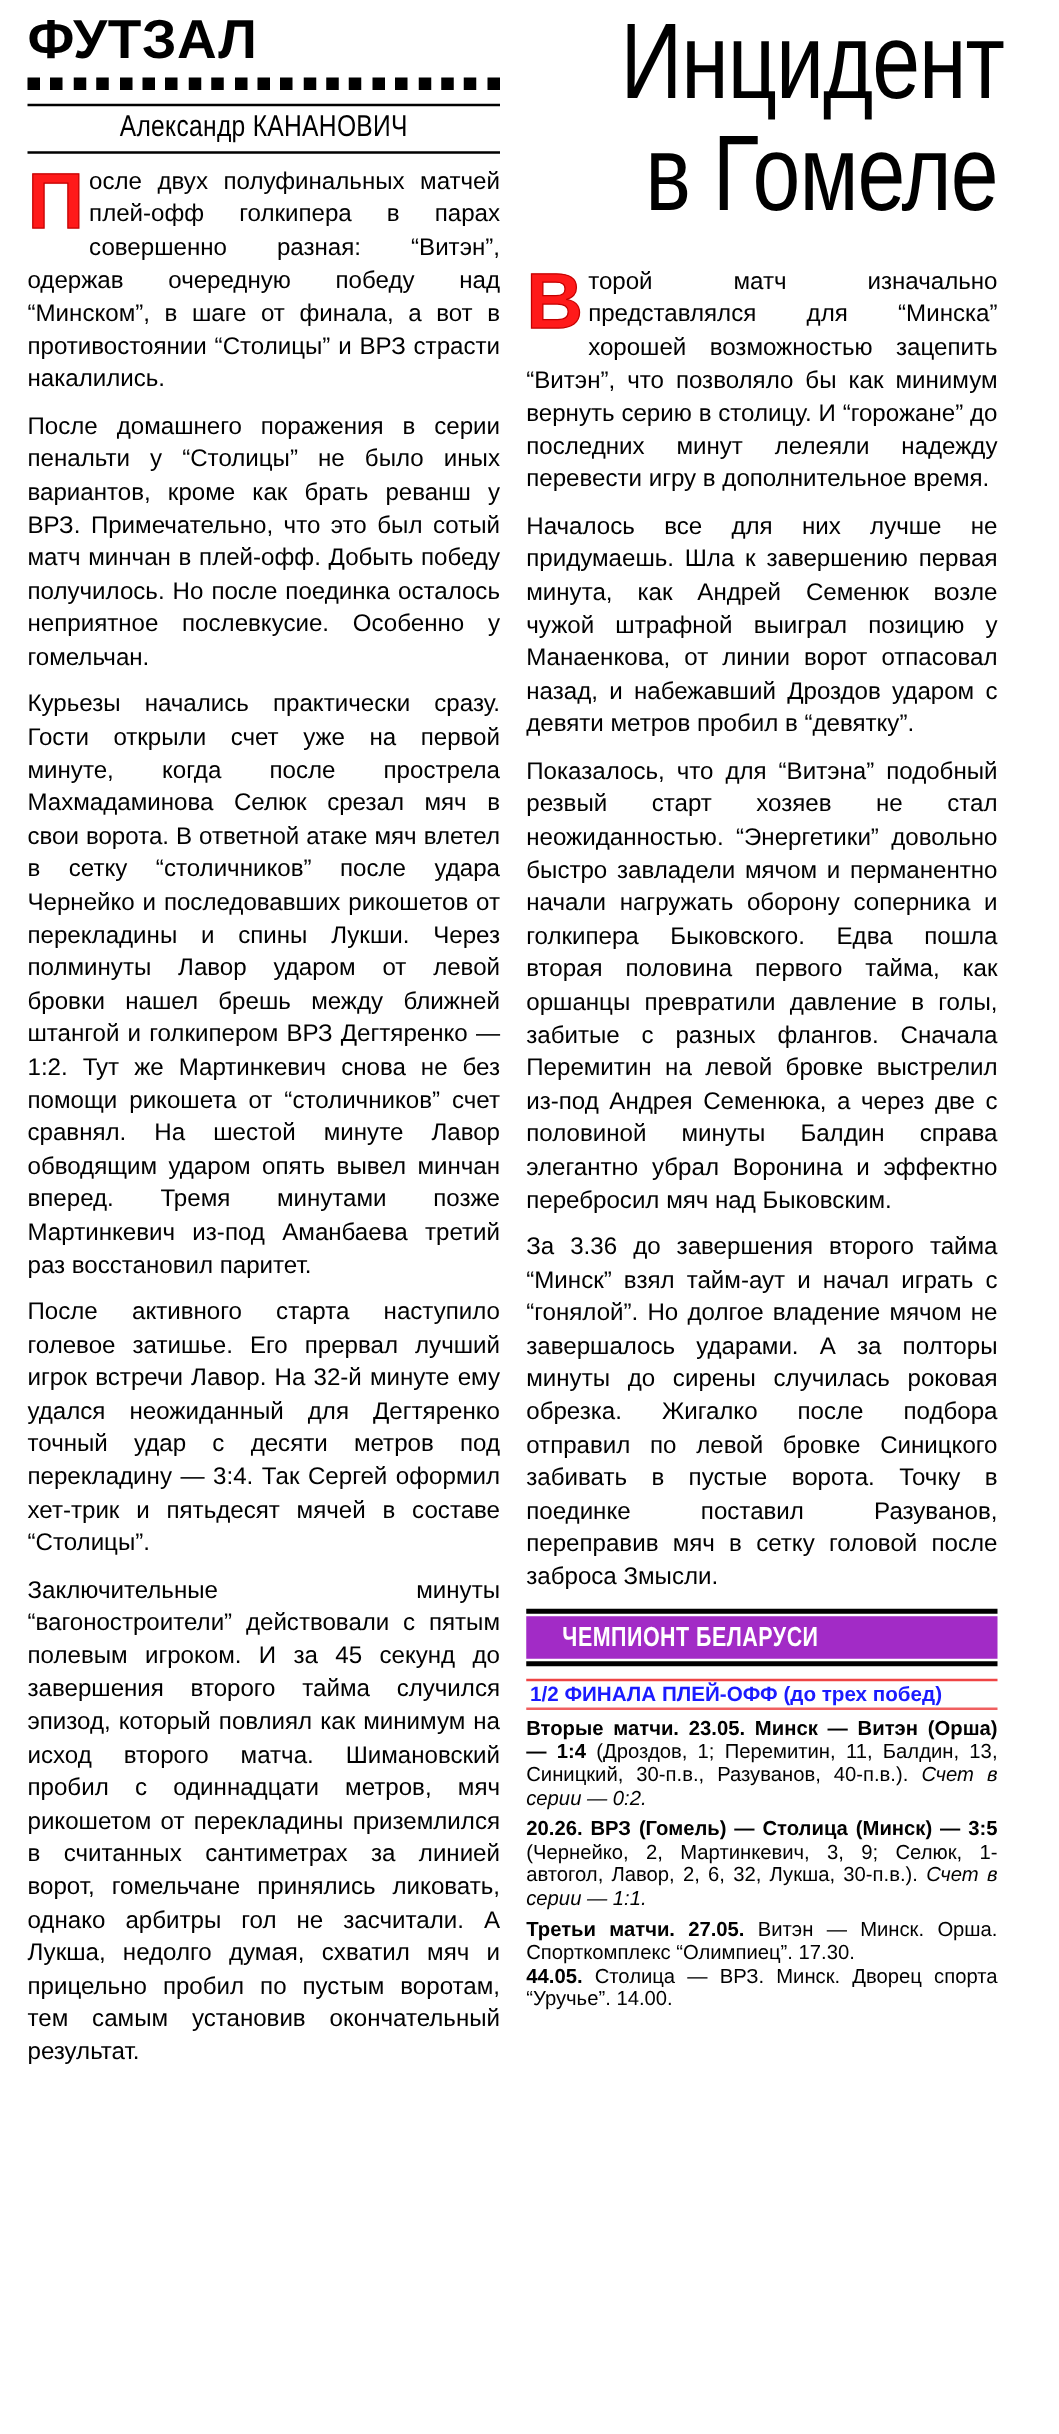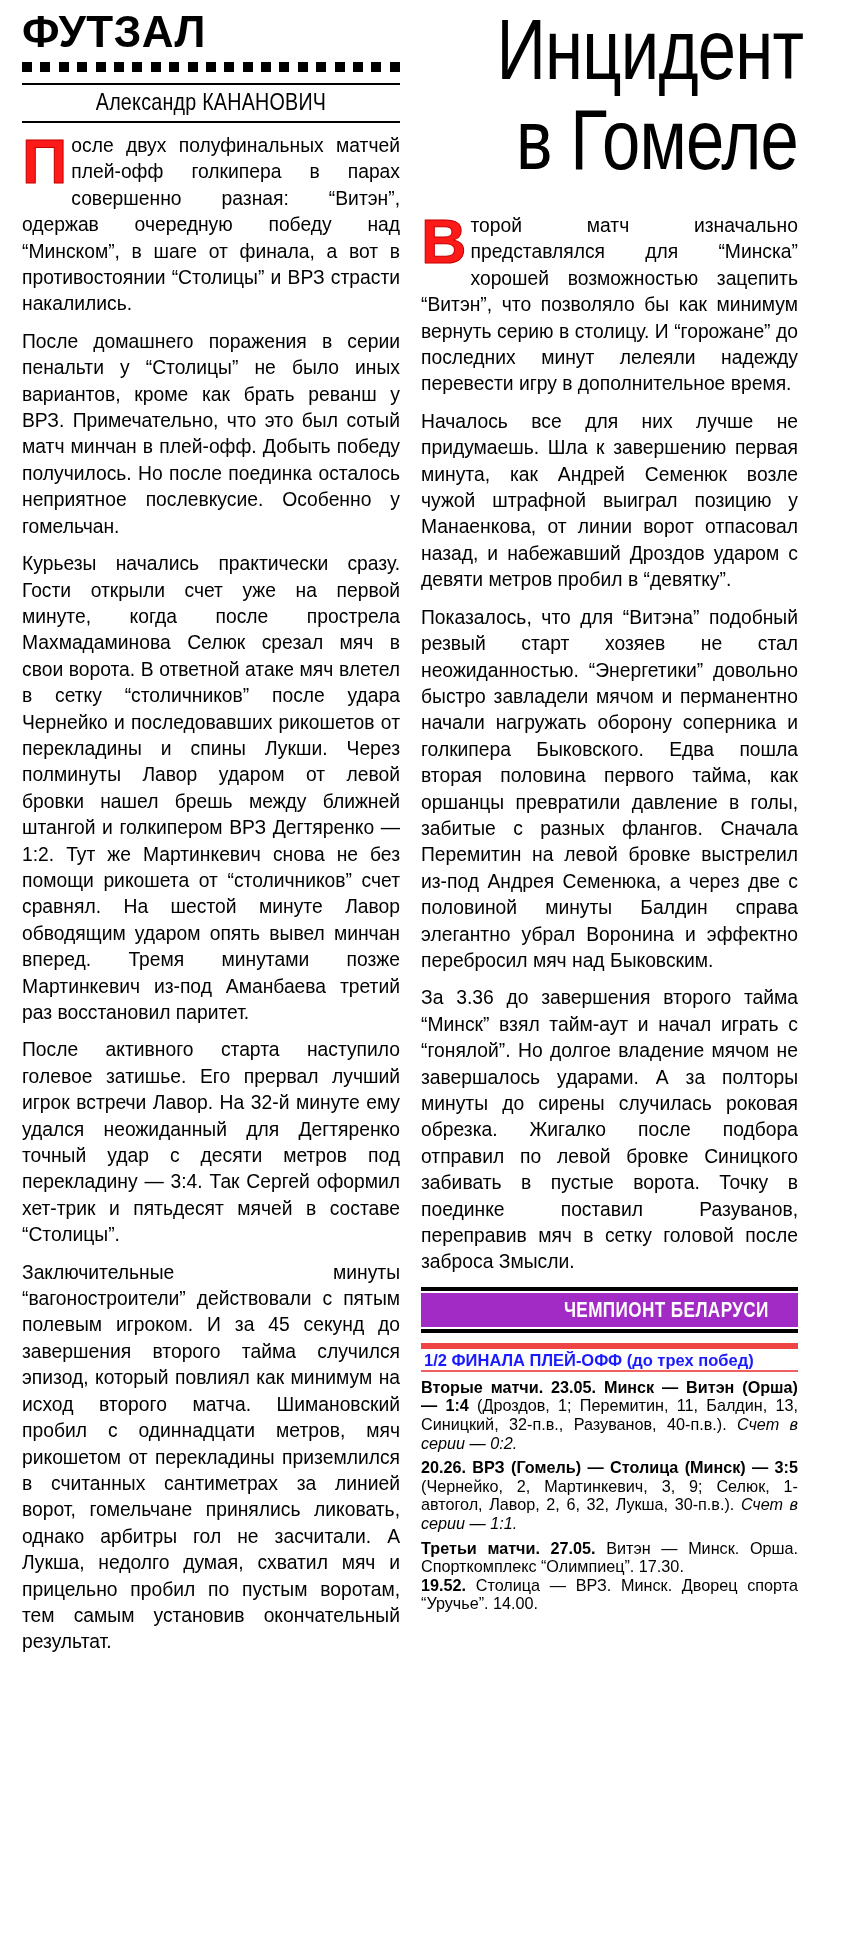--- a/index.html
+++ b/index.html
@@ -19,24 +19,24 @@
   .article p { margin: 0 0 11px 0; hyphens: manual; }
   .dropcap { float: left; font-family: "Liberation Sans", sans-serif; font-weight: bold; font-size: 63px; line-height: 50px; height: 50px; margin: 3px 4px 0 0; color: #ff1a1a; -webkit-text-stroke: 1px #c40000; text-shadow: 0 0 1px #ffb0b0; }
   .col-left .article { margin-top: 10px; }
   .col-right .article { margin-top: 4px; }
 
   .headline { font-family: "Liberation Sans", sans-serif; font-size: 86px; line-height: 90px; text-align: right; transform: scaleX(0.8); transform-origin: right top; letter-spacing: -1px; margin-top: 4px; height: 205px; }
   .headline div { white-space: nowrap; }
 
   .sidebar { margin-top: 4px; font-family: "Liberation Sans", sans-serif; }
   .sb-rule-thick { height: 4px; background: #000; }
-  .sb-bar { background: #a22bc6; color: #fff; text-align: right; font-weight: bold; font-size: 22px; line-height: 34px; height: 34px; margin-top: 2px; }
+  .sb-bar { background: #a22bc6; color: #fff; text-align: left; font-weight: bold; font-size: 22px; line-height: 34px; height: 34px; margin-top: 2px; }
   .sb-bar span { display: inline-block; transform: scaleX(0.78); letter-spacing: 0.5px; }
   .sb-rule-bottom { height: 4px; background: #000; margin-top: 2px; }
-  .sb-sub { margin-top: 10px; border-top: 6px solid #ef4444; border-bottom: 2px solid #f06060; color: #1a1aff; font-weight: bold; font-size: 16.5px; line-height: 20px; padding: 1px 0 0 3px; }
+  .sb-sub { margin-top: 10px; border-top: 2px solid #ef4444; border-bottom: 2px solid #f06060; color: #1a1aff; font-weight: bold; font-size: 16.5px; line-height: 20px; padding: 1px 0 0 3px; }
   .results { font-size: 16.2px; line-height: 18.6px; text-align: justify; margin-top: 6px; }
   .results p { margin: 0 0 6px 0; }
   .results b { font-weight: bold; }
   .results i { font-style: italic; }
 </style>
 </head>
 <body>
 
 <div class="col col-left">
   <div class="rubric">ФУТЗАЛ</div>
@@ -88,18 +88,18 @@
     <p>Показалось, что для “Витэна” подобный резвый старт хозяев не стал неожиданностью. “Энергетики” довольно быстро завладели мячом и перманентно начали нагружать оборону соперника и голкипера Быковского. Едва пошла вторая половина первого тайма, как оршанцы превратили давление в голы, забитые с разных флангов. Сначала Перемитин на левой бровке выстрелил из-под Андрея Семенюка, а через две с половиной минуты Балдин справа элегантно убрал Воронина и эффектно перебросил мяч над Быковским.</p>
     <p>За 3.36 до завершения второго тайма “Минск” взял тайм-аут и начал играть с “гонялой”. Но долгое владение мячом не завершалось ударами. А за полторы минуты до сирены случилась роковая обрезка. Жигалко после подбора отправил по левой бровке Синицкого забивать в пустые ворота. Точку в поединке поставил Разуванов, переправив мяч в сетку головой после заброса Змысли.</p>
   </div>
 
   <div class="sidebar">
     <div class="sb-rule-thick"></div>
     <div class="sb-bar"><span>ЧЕМПИОНТ БЕЛАРУСИ</span></div>
     <div class="sb-rule-bottom"></div>
     <div class="sb-sub">1/2 ФИНАЛА ПЛЕЙ-ОФФ (до трех побед)</div>
     <div class="results">
-      <p><b>Вторые матчи. 23.05. Минск — Витэн (Орша) — 1:4</b><span> (Дроздов, 1; Перемитин, 11, Балдин, 13, Синицкий, 32-п.в., Разуванов, 40-п.в.). </span><i>Счет в серии — 0:2.</i></p>
+      <p><b>Вторые матчи. 23.05. Минск — Витэн (Орша) — 1:4</b><span> (Дроздов, 1; Перемитин, 11, Балдин, 13, Синицкий, 30-п.в., Разуванов, 40-п.в.). </span><i>Счет в серии — 0:2.</i></p>
       <p><b>20.26. ВРЗ (Гомель) — Столица (Минск) — 3:5</b><span> (Чернейко, 2, Мартинкевич, 3, 9; Селюк, 1-автогол, Лавор, 2, 6, 32, Лукша, 30-п.в.). </span><i>Счет в серии — 1:1.</i></p>
-      <p style="margin-bottom:0"><b>Третьи матчи. 27.05.</b><span> Витэн — Минск. Орша. Спорткомплекс “Олимпиец”. 17.30.</span><br><b>19.52.</b><span> Столица — ВРЗ. Минск. Дворец спорта “Уручье”. 14.00.</span></p>
+      <p style="margin-bottom:0"><b>Третьи матчи. 27.05.</b><span> Витэн — Минск. Орша. Спорткомплекс “Олимпиец”. 17.30.</span><br><b>44.05.</b><span> Столица — ВРЗ. Минск. Дворец спорта “Уручье”. 14.00.</span></p>
     </div>
   </div>
 </div>
 
 </body></html>

